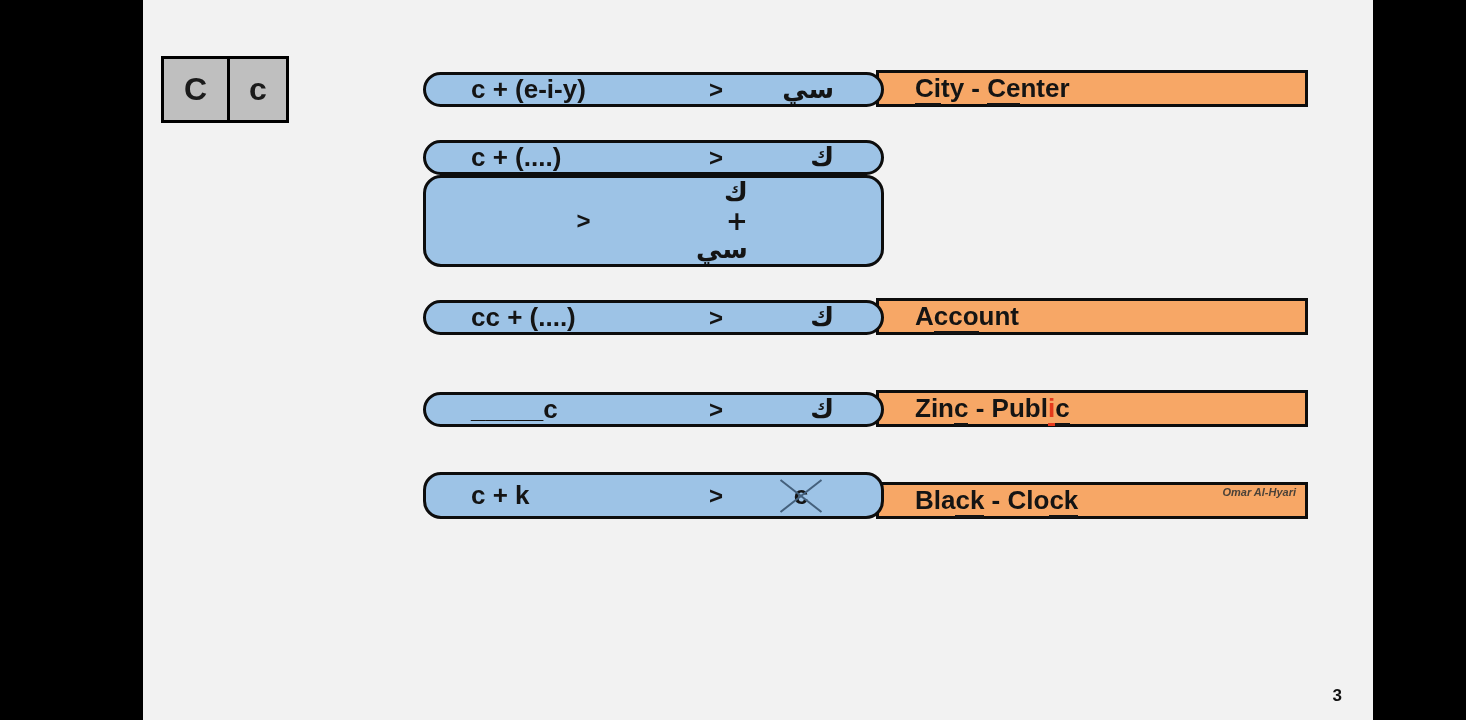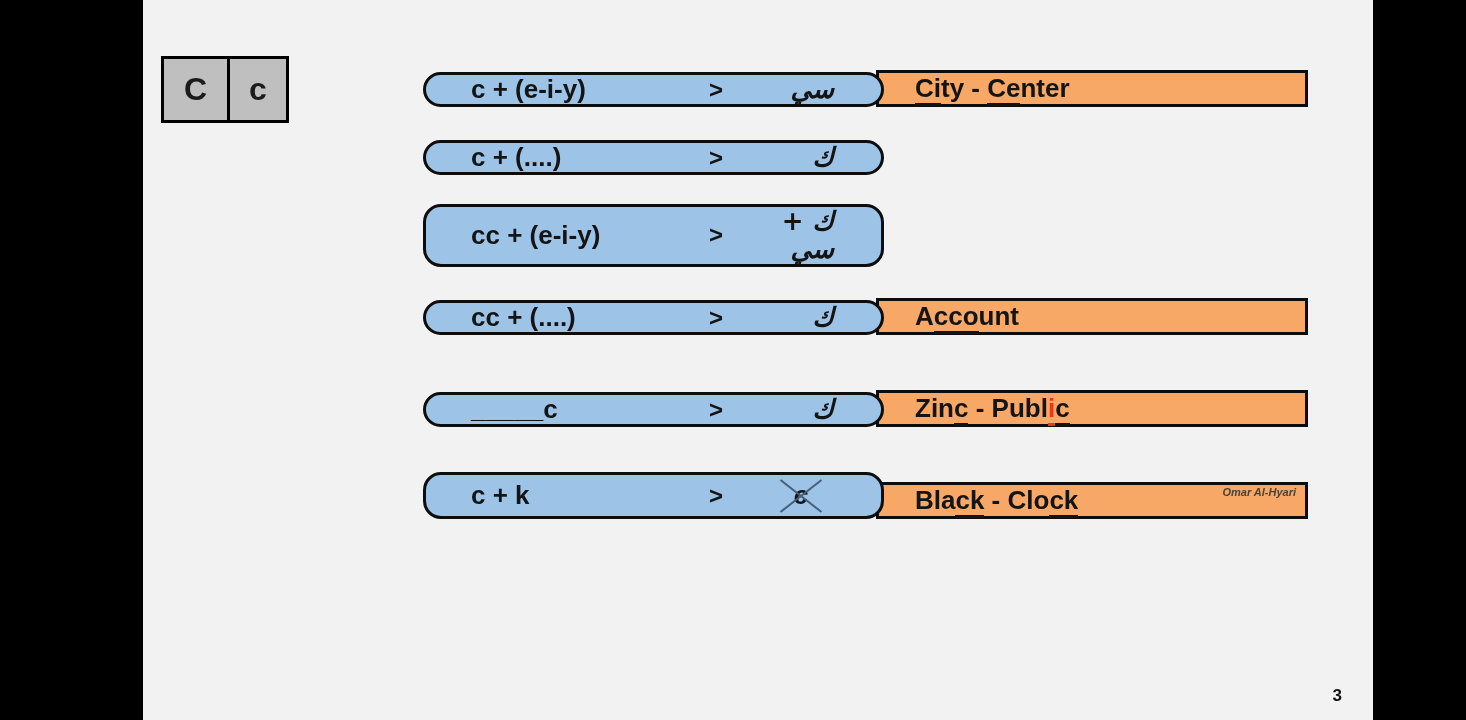--- a/index.html
+++ b/index.html
@@ -56,21 +56,21 @@
     padding-left: 36px;
   }
   .rule-text {
     font-size: 26px; font-weight: bold; color: #141414;
     white-space: pre; line-height: 1.1;
   }
   .arrow {
     font-size: 24px; font-weight: bold; color: #141414;
     text-align: center;
   }
-  .result-cell { text-align: right; padding-right: 32px; font-style: italic; }
+  .result-cell { text-align: right; padding-right: 32px; }
   .result-cell.center { text-align: center; padding-right: 0; }
   .result-text {
     font-size: 26px; font-weight: bold; color: #141414;
     font-family: "DejaVu Sans", sans-serif;
     line-height: 1.1; display: inline-block;
   }
   .result-text.crossed {
     position: relative;
     font-family: "Liberation Sans", sans-serif;
     padding: 6px 10px;
@@ -131,21 +131,20 @@
       <span class="arrow">&gt;</span>
       <span class="result-cell">
         <span class="result-text" dir="rtl">ك</span>
       </span>
     </div>
   </div>
 </div>
         <div class="group">
   <div class="row">
     <div class="rule-box">
-      <span class="rule-text">cc + (e-i-y)</span>
       <span class="arrow">&gt;</span>
       <span class="result-cell">
         <span class="result-text" dir="rtl">ك + سي</span>
       </span>
     </div>
   </div>
 
   <div class="row">
     <div class="rule-box">
       <span class="rule-text">cc + (....)</span>

